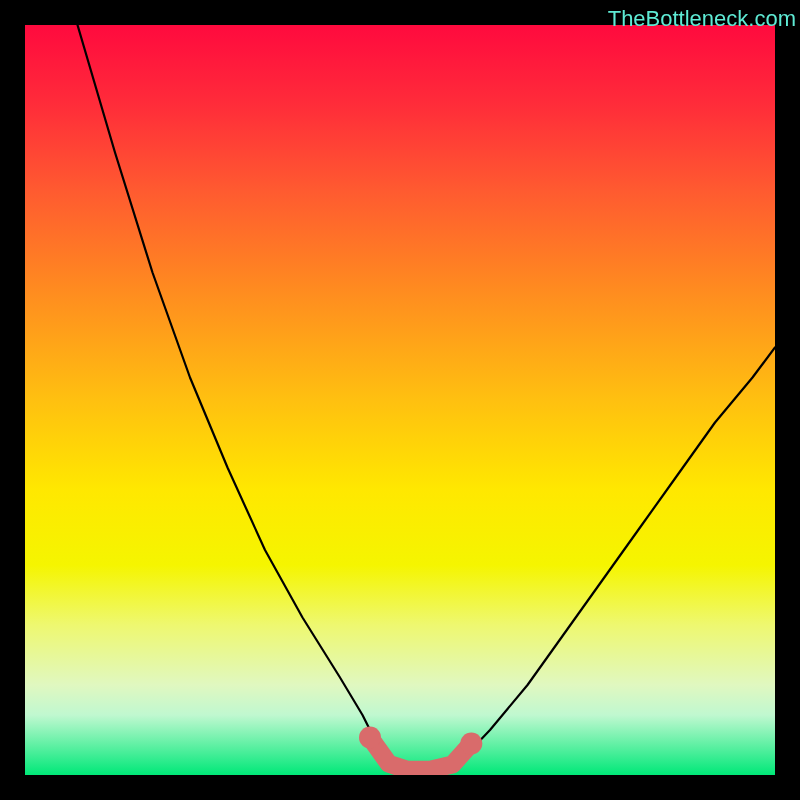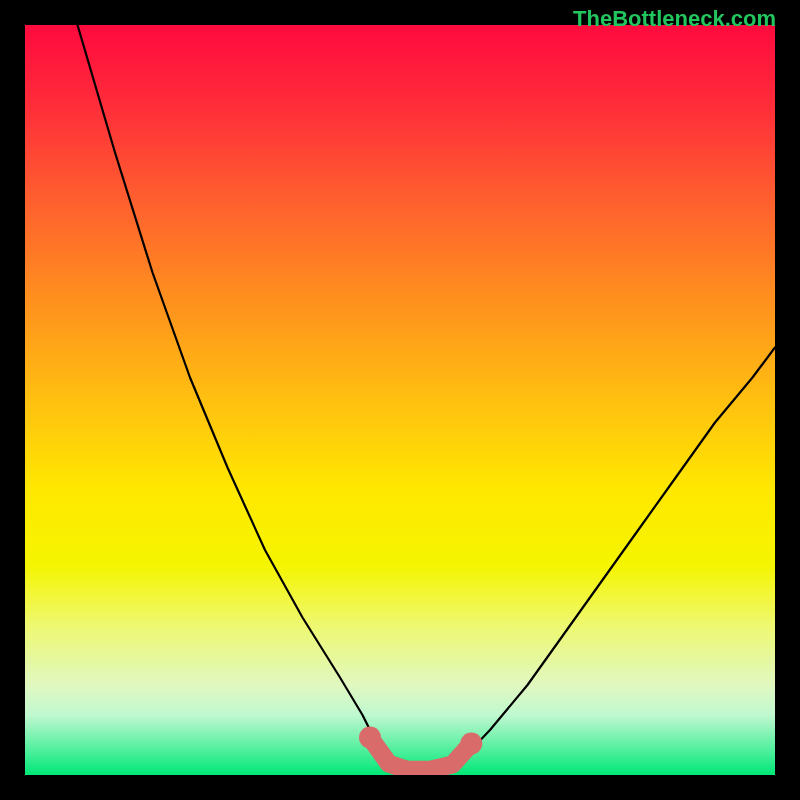--- a/index.html
+++ b/index.html
@@ -34,24 +34,24 @@
       #f5f500 72%,
       #eef870 80%,
       #e0f8c0 88%,
       #c0f8d0 92%,
       #00e878 100%
     );
   }
   .watermark {
     position: absolute;
     top: 6px;
-    right: 24px;
-    color: #22c55e;
+    right: 4px;
+    color: #5eead4;
     font-size: 22px;
-    font-weight: 700;
+    font-weight: 400;
     z-index: 5;
   }
   svg {
     position: absolute;
     left: 0;
     top: 0;
     width: 100%;
     height: 100%;
   }
 </style>

